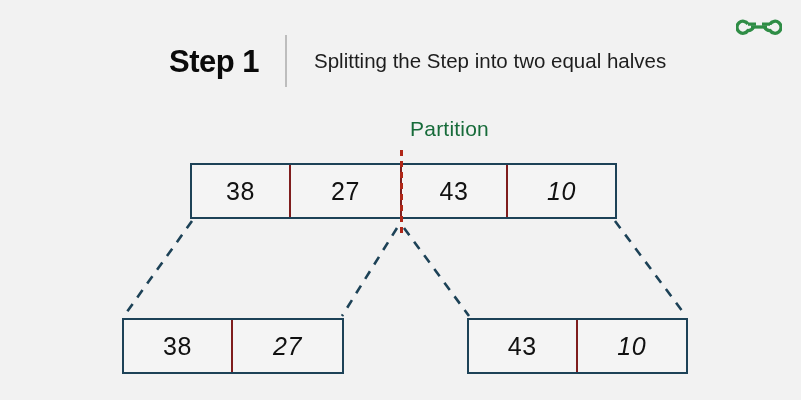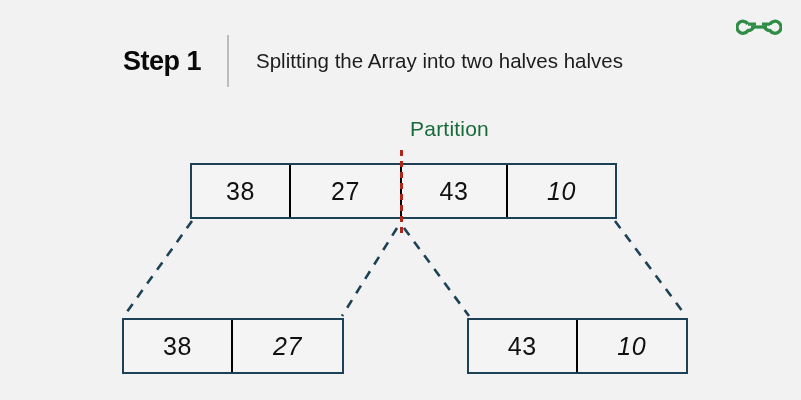--- a/index.html
+++ b/index.html
@@ -32,26 +32,27 @@
   
   .header {
     position: absolute;
     left: 123px;
     top: 34px;
     display: flex;
     align-items: center;
     height: 54px;
   }
   .step-title {
-    font-size: 27px;
+    font-size: 31px;
     font-weight: 800;
     color: #0a0a0a;
     letter-spacing: -0.5px;
     line-height: 1;
     white-space: nowrap;
+    margin-left: 46px;
   }
   .header-divider {
     width: 2px;
     height: 52px;
     background: #bdbdbd;
     margin-left: 26px;
     margin-right: 27px;
   }
   .step-subtitle {
     font-size: 20.5px;
@@ -88,21 +89,21 @@
     background: #f4f4f4;
   }
   .cell {
     box-sizing: border-box;
     display: flex;
     align-items: center;
     justify-content: center;
     font-size: 25px;
     font-weight: 400;
     color: #111111;
-    border-right: 2px solid #000000;
+    border-right: 2px solid #7f1d1d;
     letter-spacing: 0.5px;
   }
   .cell:last-child { border-right: none; font-style: italic; }
 
   
   #array-top {
     left: 190px;
     top: 163px;
     width: 427px;
     height: 56px;
@@ -166,21 +167,21 @@
         <path d="M40 20 H24 M24 20 a12 12 0 1 0 0 13 a12 12 0 0 0 11 -7"></path>
         <path d="M52 20 H68 M68 20 a12 12 0 1 1 0 13 a12 12 0 0 1 -11 -7"></path>
       </g>
       <path d="M30 26 H62" stroke="#2f8d46" stroke-width="6.5" fill="none"></path>
     </svg>
   </div>
 
   <div class="header">
     <div class="step-title">Step 1</div>
     <div class="header-divider"></div>
-    <div class="step-subtitle">Splitting the Array into two halves halves</div>
+    <div class="step-subtitle">Splitting the Step into two equal halves</div>
   </div>
 
   <div class="partition-label">
     <span class="ptext">Partition</span>
   </div>
 
   <svg class="connectors" viewBox="0 0 801 400">
     <g stroke="#1d4257" stroke-width="2.6" stroke-dasharray="9 8" fill="none">
       <line x1="192" y1="221" x2="124" y2="316"></line>
       <line x1="397" y1="228" x2="342" y2="316"></line>

